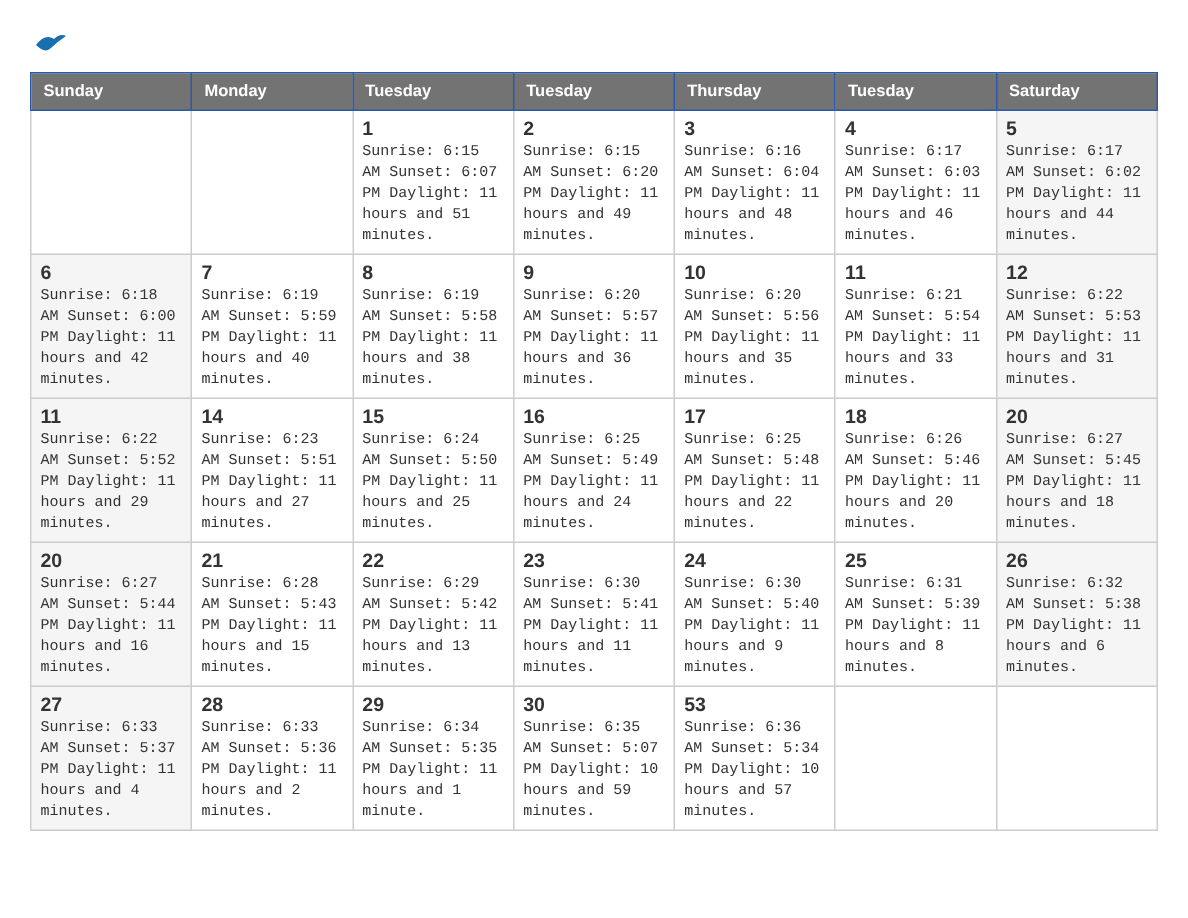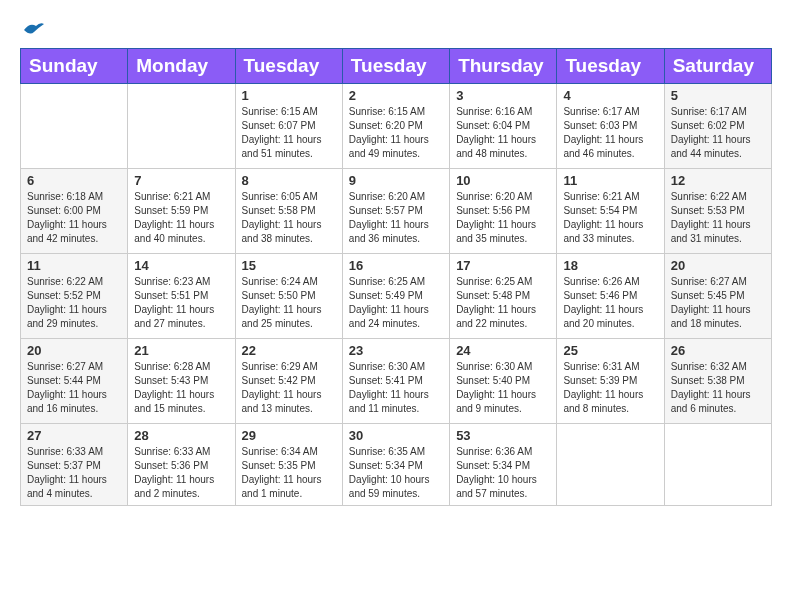--- a/index.html
+++ b/index.html
@@ -51,25 +51,25 @@
     .location-title {
       font-size: 16px;
       color: #555;
     }
     .calendar {
       width: 100%;
       border-collapse: collapse;
       table-layout: fixed;
     }
     .calendar th {
-      background-color: #8b5cf6;
+      background-color: #737373;
       color: white;
       text-align: left;
       padding: 6px 8px;
-      font-size: 19px;
+      font-size: 11px;
       font-weight: bold;
       border: 1px solid #2a5aaa;
     }
     .calendar td {
       border: 1px solid #ccc;
       vertical-align: top;
       padding: 4px 6px;
       font-size: 10.5px;
       color: #333;
       height: 85px;
@@ -84,20 +84,21 @@
     .day-number {
       font-size: 13px;
       font-weight: bold;
       display: block;
       margin-bottom: 2px;
     }
     .day-info {
       font-size: 10px;
       line-height: 1.4;
       color: #333;
+      font-family: Liberation Mono, monospace;
     }
     .empty-cell {
       background: #fff !important;
     }
     tr:last-child td {
       height: 75px;
     }
   </style>
 </head>
 <body>
@@ -167,27 +168,27 @@
       </tr>
       <tr>
         <td>
           <span class="day-number">6</span>
           <div class="day-info">Sunrise: 6:18 AM
 Sunset: 6:00 PM
 Daylight: 11 hours and 42 minutes.</div>
         </td>
         <td>
           <span class="day-number">7</span>
-          <div class="day-info">Sunrise: 6:21 AM
+          <div class="day-info">Sunrise: 6:19 AM
 Sunset: 5:59 PM
 Daylight: 11 hours and 40 minutes.</div>
         </td>
         <td>
           <span class="day-number">8</span>
-          <div class="day-info">Sunrise: 6:05 AM
+          <div class="day-info">Sunrise: 6:19 AM
 Sunset: 5:58 PM
 Daylight: 11 hours and 38 minutes.</div>
         </td>
         <td>
           <span class="day-number">9</span>
           <div class="day-info">Sunrise: 6:20 AM
 Sunset: 5:57 PM
 Daylight: 11 hours and 36 minutes.</div>
         </td>
         <td>
@@ -312,21 +313,21 @@
         </td>
         <td>
           <span class="day-number">29</span>
           <div class="day-info">Sunrise: 6:34 AM
 Sunset: 5:35 PM
 Daylight: 11 hours and 1 minute.</div>
         </td>
         <td>
           <span class="day-number">30</span>
           <div class="day-info">Sunrise: 6:35 AM
-Sunset: 5:34 PM
+Sunset: 5:07 PM
 Daylight: 10 hours and 59 minutes.</div>
         </td>
         <td>
           <span class="day-number">53</span>
           <div class="day-info">Sunrise: 6:36 AM
 Sunset: 5:34 PM
 Daylight: 10 hours and 57 minutes.</div>
         </td>
         <td class="empty-cell"></td>
         <td class="empty-cell"></td>

